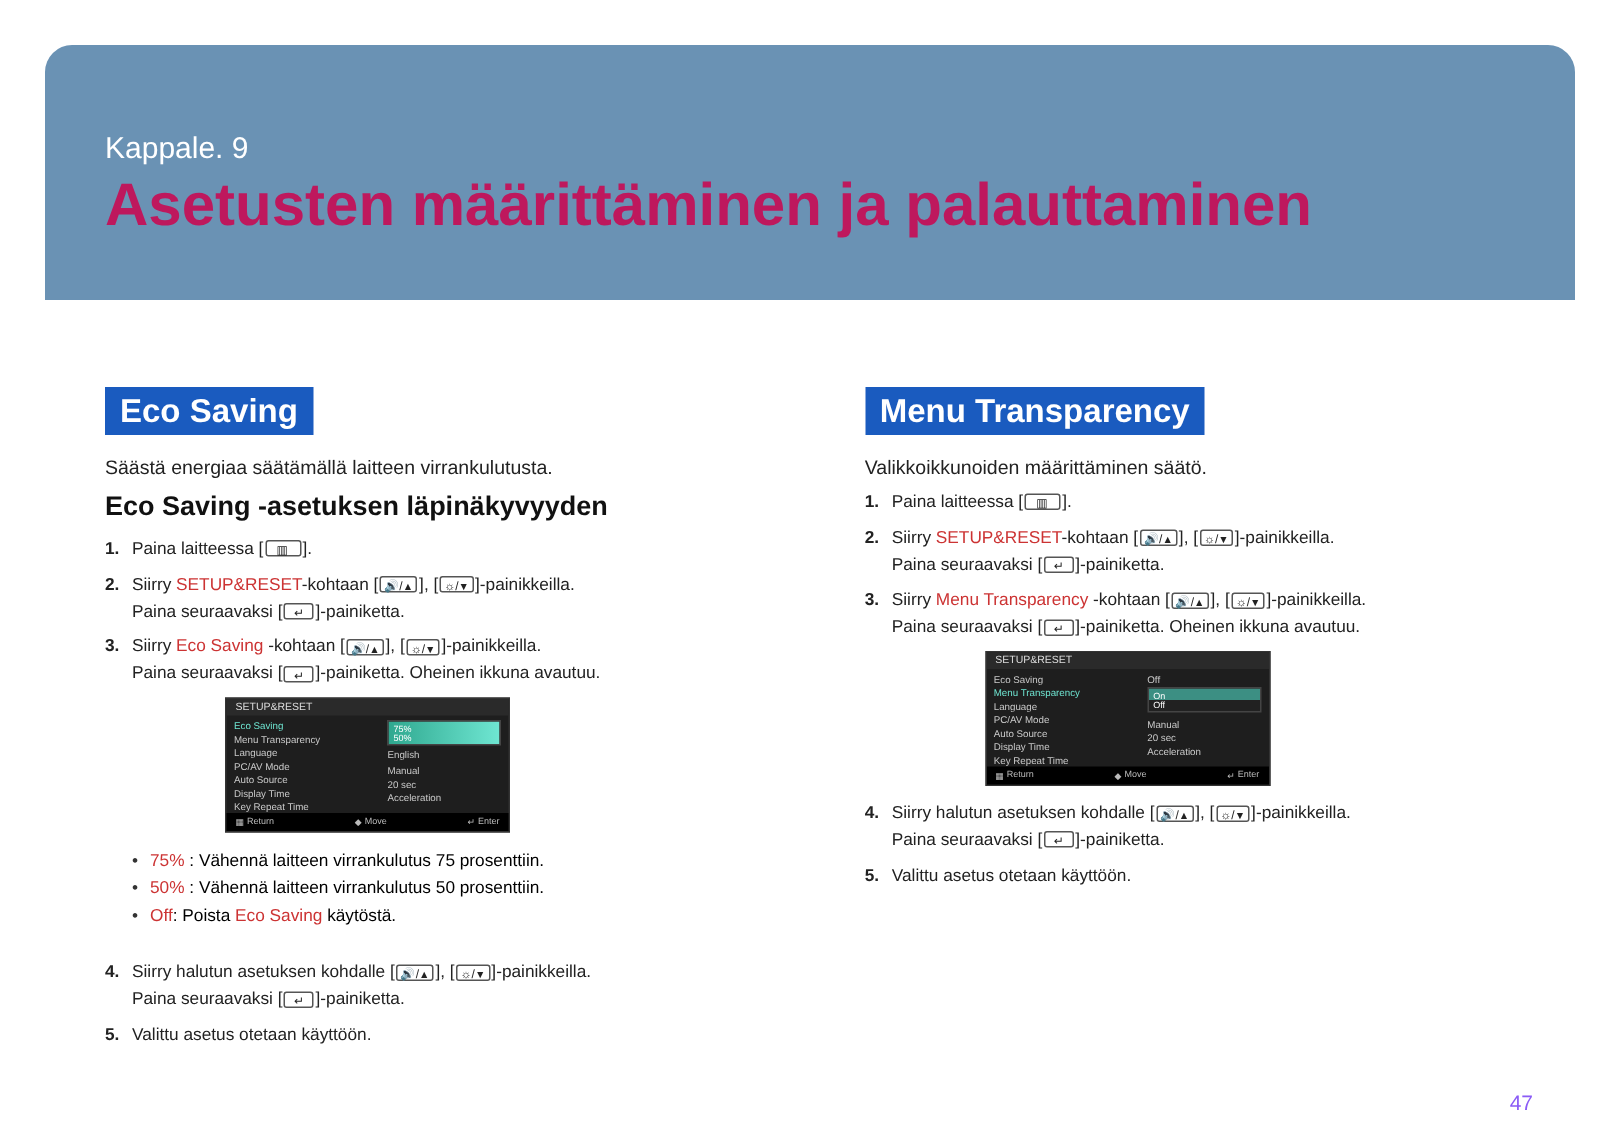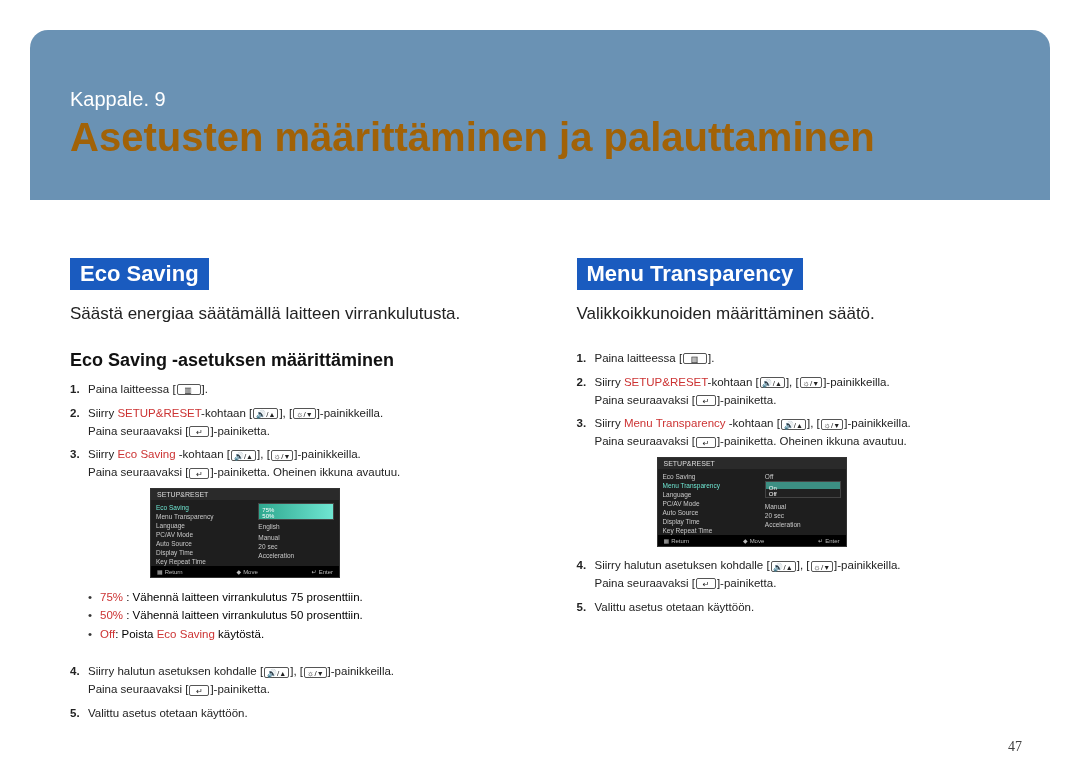--- a/index.html
+++ b/index.html
@@ -36,21 +36,21 @@
     left: 70px;
     color: #ffffff;
     font-size: 20px;
     font-weight: 400;
     text-align: center;
   }
   .chapter-title {
     position: absolute;
     top: 115px;
     left: 70px;
-    color: #a16207;
+    color: #be185d;
     font-size: 40px;
     font-weight: 700;
   }
   .content {
     position: absolute;
     top: 258px;
     left: 70px;
     right: 45px;
     display: flex;
     gap: 48px;
@@ -59,23 +59,23 @@
   .section-title {
     display: inline-block;
     background: #1a5bbf;
     color: #ffffff;
     font-size: 22px;
     font-weight: 700;
     padding: 3px 10px;
     margin-bottom: 14px;
   }
   .intro-line {
-    font-size: 17px;
+    font-size: 13px;
     color: #222;
-    margin-bottom: 26px;
+    margin-bottom: 8px;
   }
   .sub-title {
     font-size: 18px;
     font-weight: 700;
     color: #111;
     margin-bottom: 10px;
   }
   .steps { list-style: none; }
   .steps li {
     font-size: 11.5px;
@@ -170,41 +170,40 @@
     position: relative;
   }
   .bullets li::before {
     content: "•";
     position: absolute;
     left: 0;
     color: #333;
   }
   .page-number {
     position: absolute;
-    bottom: 8px;
+    bottom: 20px;
     right: 58px;
     font-size: 14px;
-    color: #404040;
-    font-family: Liberation Serif, serif;
+    color: #8b5cf6;
   }
 </style>
 </head>
 <body>
 
 <div class="page-bg"></div>
 <div class="header-band"></div>
 <div class="chapter-label">Kappale. 9</div>
 <div class="chapter-title">Asetusten määrittäminen ja palauttaminen</div>
 
 <div class="content">
 
   <div class="col">
     <div class="section-title">Eco Saving</div>
     <div class="intro-line">Säästä energiaa säätämällä laitteen virrankulutusta.</div>
-    <div class="sub-title">Eco Saving -asetuksen määrittäminen</div>
+    <div class="sub-title">Eco Saving -asetuksen läpinäkyvyyden</div>
 
     <ol class="steps">
       <li><span class="num">1.</span>
         <span>Paina laitteessa [</span><span class="btn-icon wide">▥</span><span>].</span>
       </li>
       <li><span class="num">2.</span>
         <span>Siirry </span><span class="red">SETUP&amp;RESET</span><span>-kohtaan [</span><span class="btn-icon"><span>🔊/</span><span class="tri-up"></span></span><span>], [</span><span class="btn-icon"><span>☼/</span><span class="tri-down"></span></span><span>]-painikkeilla.</span><br>
         <span>Paina seuraavaksi [</span><span class="btn-icon enter">↵</span><span>]-painiketta.</span>
       </li>
       <li><span class="num">3.</span>

